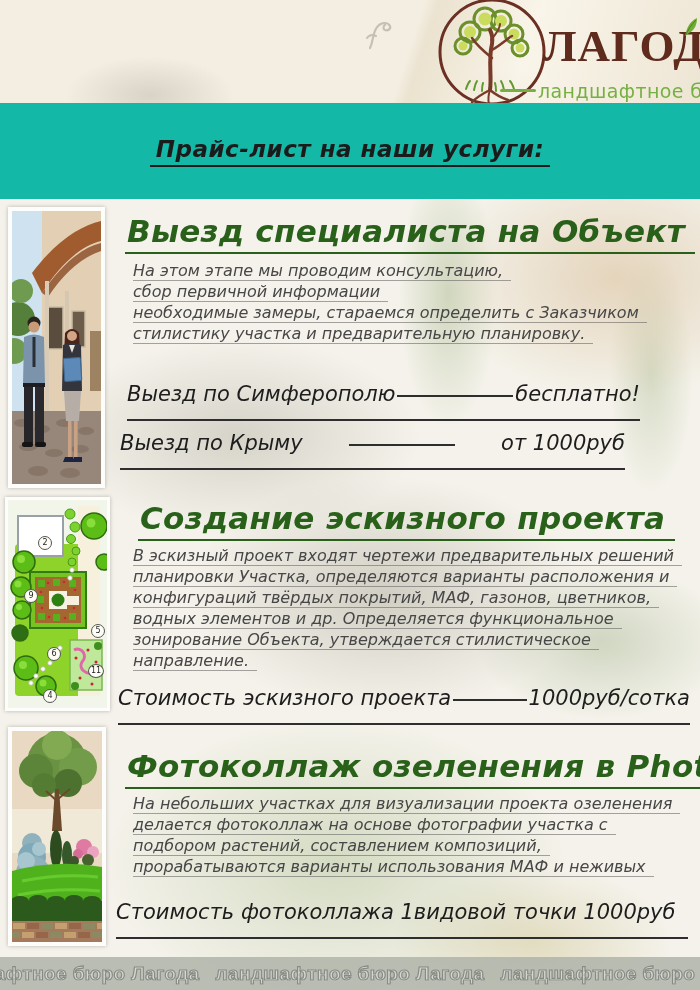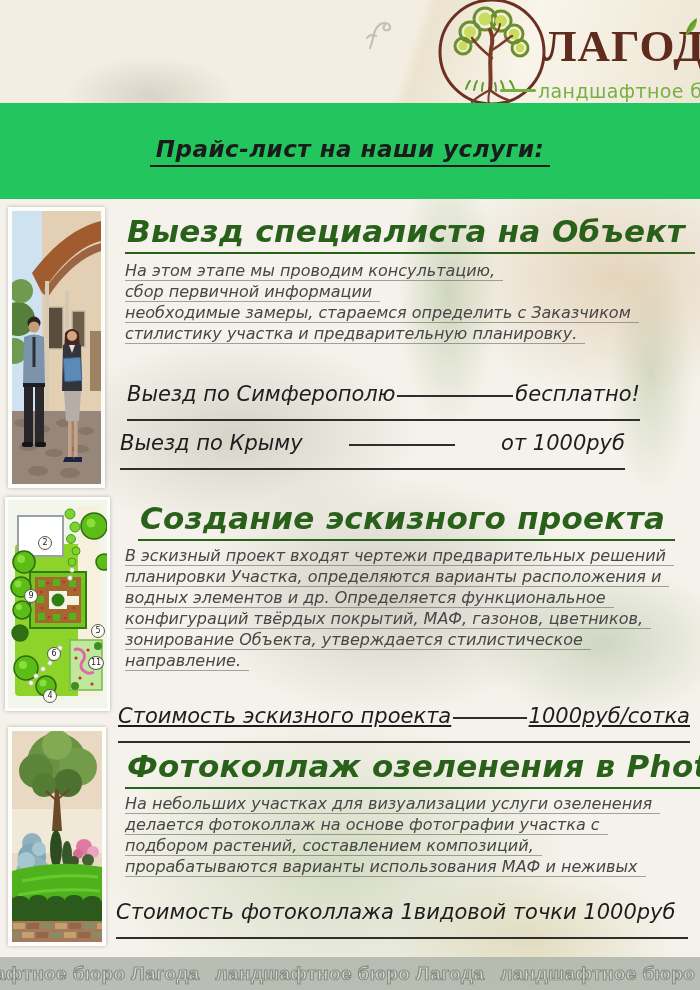--- a/index.html
+++ b/index.html
@@ -26,21 +26,21 @@
   .logo-subtitle{
     position:absolute;left:538px;top:80px;width:162px;
     font-size:19px;color:#76b043;letter-spacing:.4px;white-space:nowrap;
   }
   .logo-rule{position:absolute;left:500px;top:89px;width:36px;height:3px;background:#76b043;border-radius:2px;}
   .logo-leaf{position:absolute;left:681px;top:16px;width:20px;height:22px;}
   .ornament{position:absolute;left:364px;top:18px;width:30px;height:34px;opacity:.75;}
   
   .title-bar{
     position:absolute;left:0;top:103px;width:700px;height:96px;
-    background:#22c55e;display:flex;align-items:center;justify-content:center;
+    background:#14b8a6;display:flex;align-items:center;justify-content:center;
   }
   .page-title{
     font-size:23px;font-weight:bold;font-style:italic;color:#1b1b1b;
     border-bottom:2px solid #1b1b1b;padding:0 6px 3px 6px;letter-spacing:.5px;
   }
   
   .body-bg{
     position:absolute;left:0;top:199px;width:700px;height:791px;
     background:
       radial-gradient(ellipse 250px 170px at 88% 10%, rgba(216,188,150,.55), rgba(216,188,150,0) 70%),
@@ -67,21 +67,21 @@
   
   .sec-heading{
     position:absolute;display:table;
     font-size:31px;font-weight:bold;font-style:italic;color:#29611b;
     border-bottom:2px solid #29611b;padding:0 10px 3px 2px;letter-spacing:.3px;white-space:nowrap;
   }
   .para{position:absolute;font-size:16px;font-style:italic;color:#474747;}
   .p-line{
     display:table;white-space:nowrap;line-height:17px;
     border-bottom:1px solid rgba(105,105,105,.6);
-    padding:0 8px 1px 0;margin-bottom:2px;
+    padding:0 8px 1px 0;margin-bottom:2px;margin-left:8px;
   }
   .price-row{
     position:absolute;display:flex;align-items:baseline;
     font-size:21px;font-style:italic;color:#1d1d1d;
     border-bottom:2px solid #2e2e2e;padding-bottom:13px;white-space:nowrap;
   }
   .price-fill{flex:1;border-bottom:2px solid #2e2e2e;transform:translateY(-4px);margin:0 2px;min-width:30px;}
   
   .footer{
     position:absolute;left:0;top:957px;width:700px;height:33px;
@@ -290,21 +290,21 @@
           <circle cx="84" cy="184" r="1.5"></circle>
       </g>
       <circle cx="90" cy="146" r="4" fill="#3f8f1e"></circle>
       <circle cx="67" cy="186" r="4" fill="#3f8f1e"></circle>
     </svg>
     <div class="plan-num" style="left:30px;top:36px;">2</div>
     <div class="plan-num" style="left:16px;top:89px;">9</div>
     <div class="plan-num" style="left:39px;top:147px;">6</div>
     <div class="plan-num" style="left:83px;top:124px;">5</div>
     <div class="plan-num" style="left:35px;top:189px;">4</div>
-    <div class="plan-num" style="left:80px;top:156px;width:14px;">11</div>
+    <div class="plan-num" style="left:80px;top:164px;width:14px;">11</div>
   </div>
 
   <div class="photo photo-3">
     <svg viewBox="0 0 90 211" width="90" height="211">
       <rect width="90" height="211" fill="#ead9c2"></rect>
       <rect x="0" y="78" width="90" height="44" fill="#f1e9d7"></rect>
 
       <g>
         <circle cx="45" cy="32" r="30" fill="#6a9242"></circle>
         <circle cx="24" cy="40" r="17" fill="#5d8539"></circle>
@@ -381,34 +381,34 @@
   <div class="price-row" style="left:120px;top:431px;width:505px;gap:44px;">
     <span>Выезд по Крыму</span>
     <span class="price-fill"></span>
     <span>от 1000руб</span>
   </div>
 
   <div class="sec-heading" style="left:138px;top:500px;">Создание эскизного проекта</div>
   <div class="para" style="left:125px;top:547px;">
     <span class="p-line">В эскизный проект входят чертежи предварительных решений</span>
     <span class="p-line">планировки Участка, определяются варианты расположения и</span>
+    <span class="p-line">конфигураций твёрдых покрытий, МАФ, газонов, цветников,</span>
     <span class="p-line">водных элементов и др. Определяется функциональное</span>
-    <span class="p-line">конфигураций твёрдых покрытий, МАФ, газонов, цветников,</span>
     <span class="p-line">зонирование Объекта, утверждается стилистическое</span>
     <span class="p-line">направление.</span>
   </div>
-  <div class="price-row" style="left:118px;top:704px;width:572px;text-decoration:underline;">
+  <div class="price-row" style="left:118px;top:686px;width:572px;">
     <span>Стоимость эскизного проекта</span>
     <span class="price-fill"></span>
     <span>1000руб/сотка</span>
   </div>
 
   <div class="sec-heading" style="left:125px;top:748px;">Фотоколлаж озеленения в Photoshop</div>
   <div class="para" style="left:125px;top:795px;">
-    <span class="p-line">На небольших участках для визуализации услуги озеленения</span>
+    <span class="p-line">На небольших участках для визуализации проекта озеленения</span>
     <span class="p-line">делается фотоколлаж на основе фотографии участка с</span>
     <span class="p-line">подбором растений, составлением композиций,</span>
     <span class="p-line">прорабатываются варианты использования МАФ и неживых</span>
   </div>
   <div class="price-row" style="left:116px;top:900px;width:572px;">
     <span>Стоимость фотоколлажа 1видовой точки 1000руб</span>
   </div>
 
   <div class="footer">
     <span>ландшафтное бюро Лагода</span>

